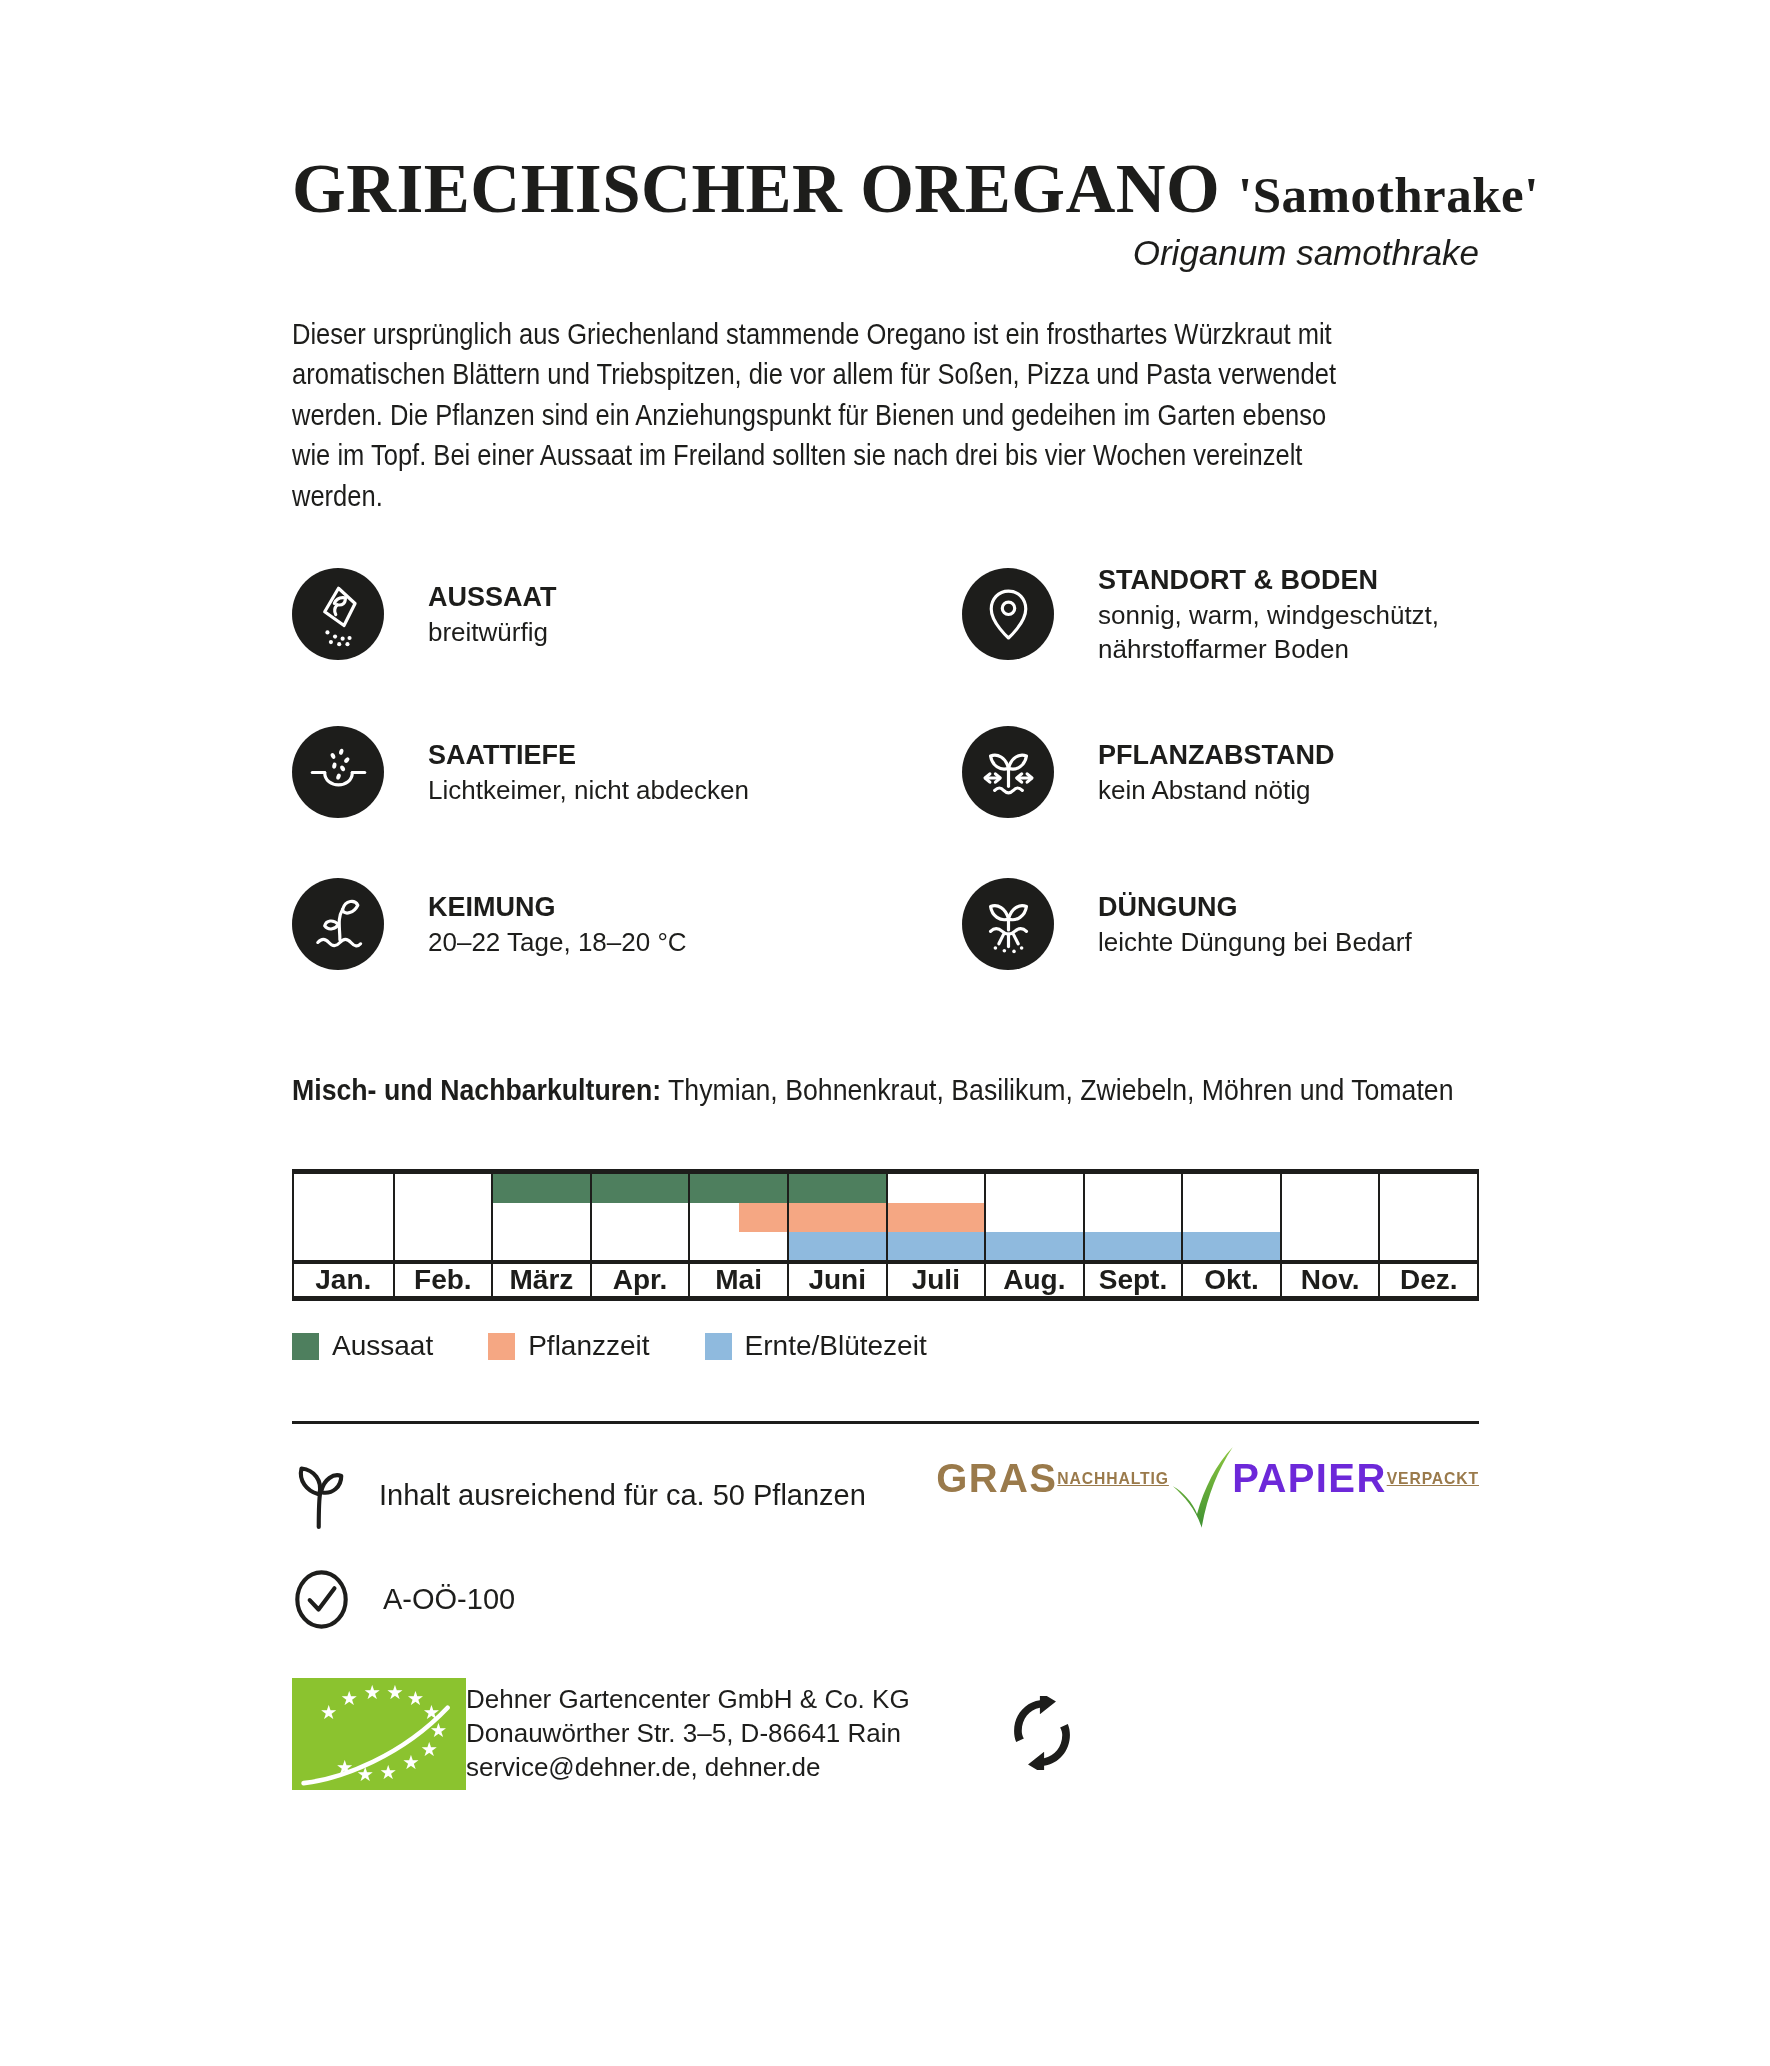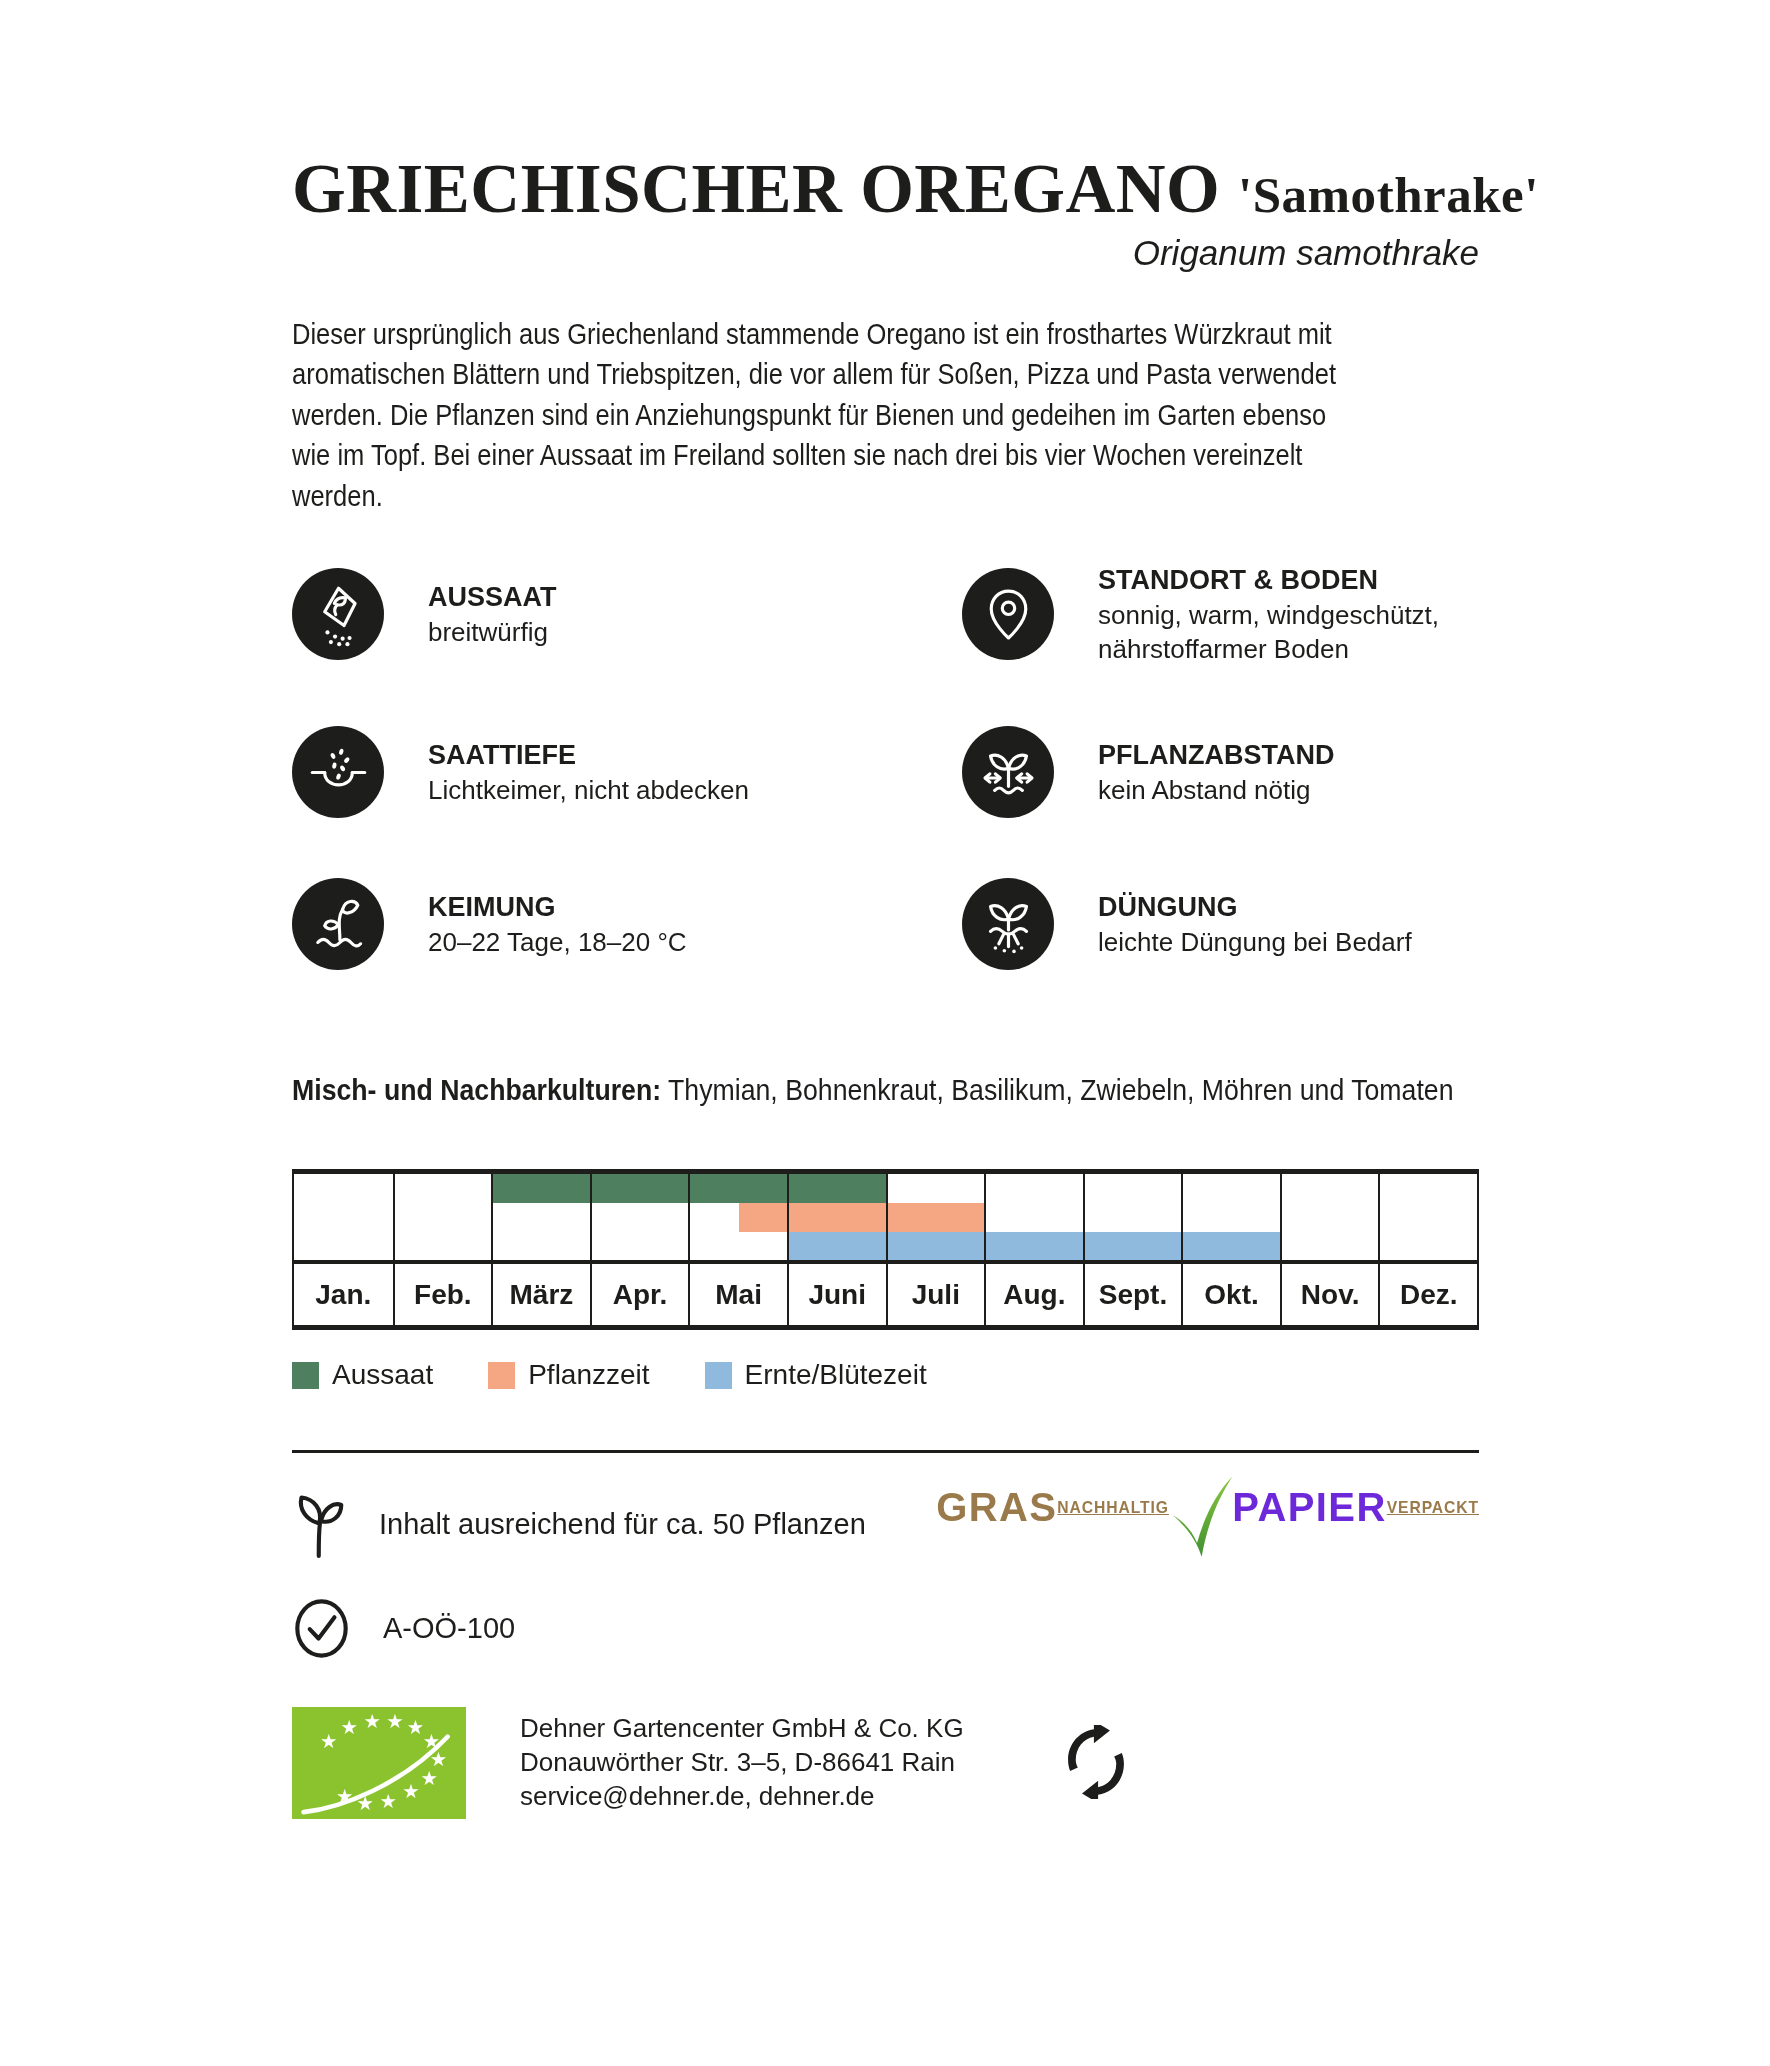--- a/index.html
+++ b/index.html
@@ -36,21 +36,21 @@
 
   
   .calendar{margin-top:62px;display:grid;grid-template-columns:repeat(12,1fr);
             border:solid #1d1d1b;border-width:5px 2.8px;}
   .cal-col{border-left:2.3px solid #1d1d1b;display:flex;flex-direction:column;}
   .cal-col:first-child{border-left:none;}
   .band-area{height:86px;border-bottom:4.2px solid #1d1d1b;display:flex;flex-direction:column;}
   .band{flex:1;position:relative;}
   .band-fill{position:absolute;top:0;bottom:0;left:0;right:0;}
   .band-fill.half{left:50%;}
-  .cal-label{height:61px;display:flex;align-items:center;justify-content:center;
+  .cal-label{height:32px;display:flex;align-items:center;justify-content:center;
              font-weight:bold;font-size:28px;}
 
   
   .legend{margin-top:29px;display:flex;align-items:center;gap:55px;}
   .legend-item{display:flex;align-items:center;gap:13px;font-size:28px;}
   .legend-swatch{width:27px;height:27px;}
 
   
   .rule{margin-top:59px;height:2.8px;background:#1d1d1b;}
 
@@ -64,21 +64,21 @@
   .gras-col{display:flex;flex-direction:row;align-items:center;}
   .gras-word{font-weight:bold;font-size:40px;letter-spacing:1.4px;line-height:1;}
   .gras-sub{font-weight:bold;font-size:15.7px;letter-spacing:0.9px;margin-top:2.8px;text-decoration:underline;}
   .gras-check{margin:-13px -2.8px 0 -2.8px;}
 
   .row-germ{margin-top:35px;display:flex;align-items:center;gap:32px;}
   .germ-text{font-size:29px;line-height:1.2;}
 
   .row-company{margin-top:46px;display:flex;align-items:center;}
   .eu-logo{width:174px;height:112px;position:relative;}
-  .address{margin-left:54px;font-size:26px;line-height:1.3;}
+  .address{font-size:26px;line-height:1.3;}
   .greendot{margin-left:97px;}
 </style>
 </head>
 <body>
 
 <div class="content">
 
   <h1 class="title"><span>GRIECHISCHER OREGANO</span> <span class="cultivar">'Samothrake'</span></h1>
   <div class="botanical">Origanum samothrake</div>
 

